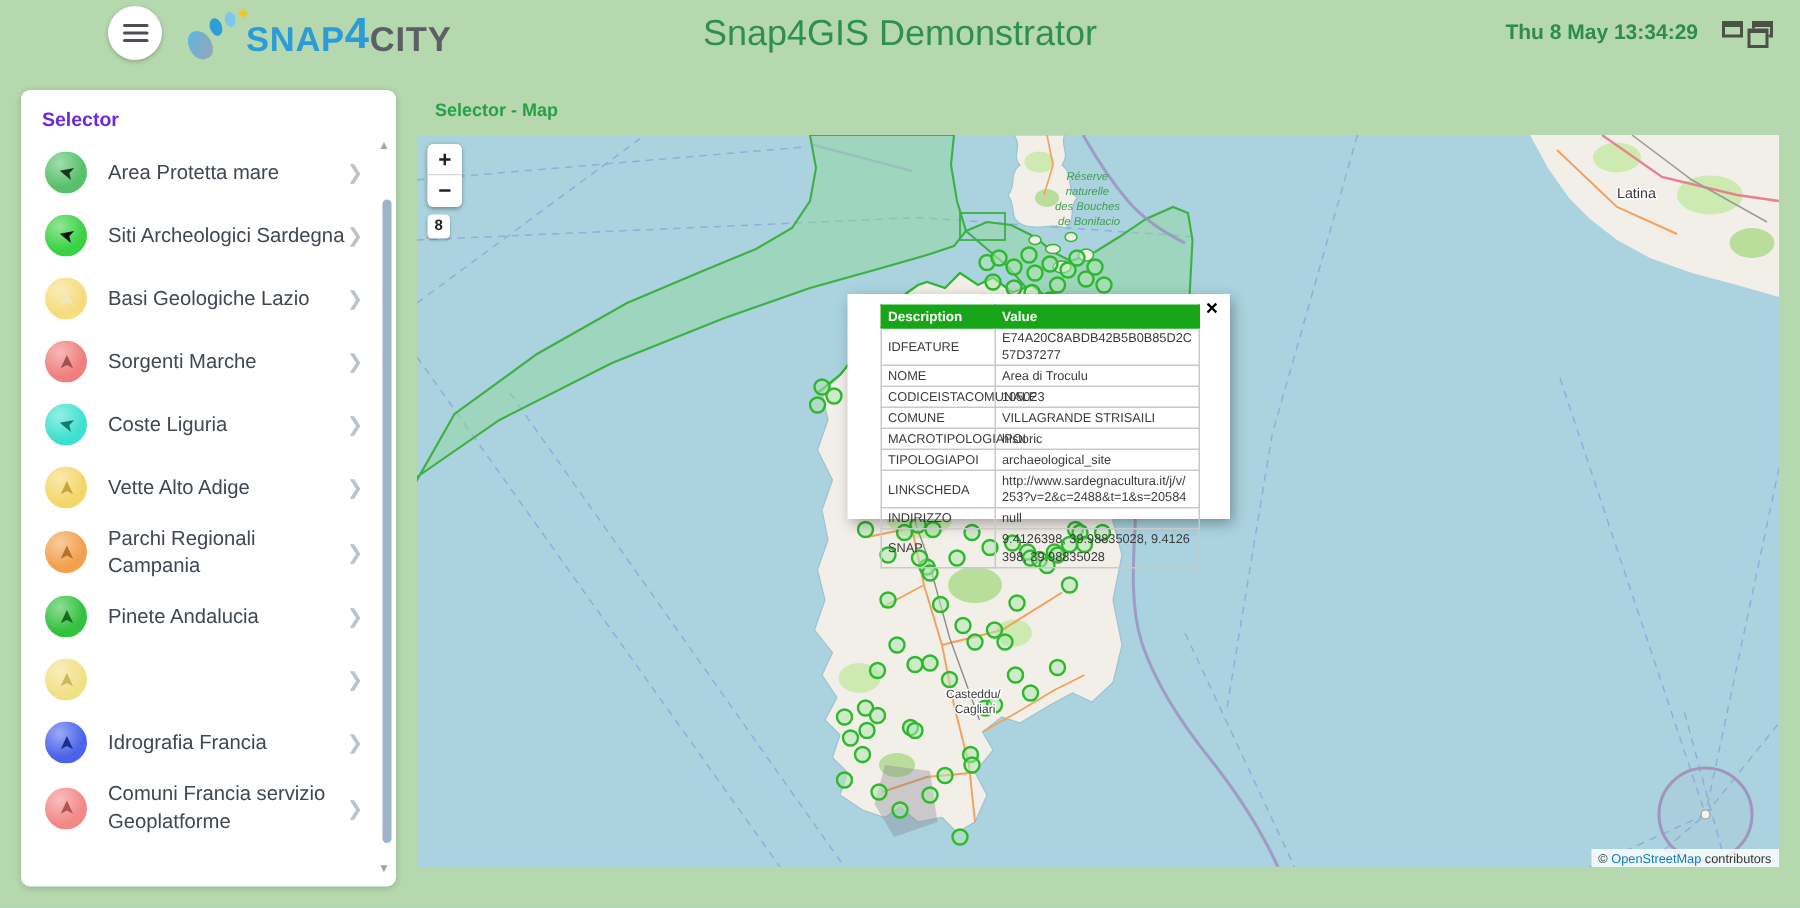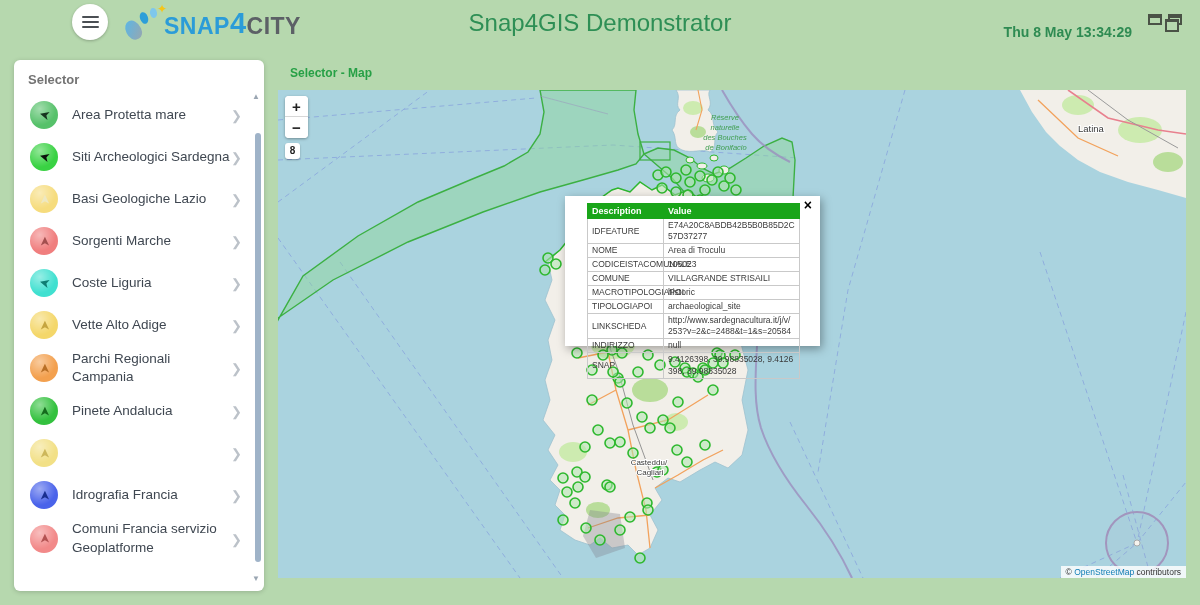--- a/index.html
+++ b/index.html
@@ -19,31 +19,31 @@
                background:linear-gradient(135deg,#58b7e8,#9aa6ad); transform:rotate(-25deg); }
   .foot .toe1 { position:absolute; left:16px; top:6px; width:8px; height:12px; border-radius:50%; background:#2d9fd8; transform:rotate(-20deg); }
   .foot .toe2 { position:absolute; left:26px; top:2px; width:7px; height:10px; border-radius:50%; background:#7ec7ec; transform:rotate(-10deg); }
   .foot .spark { position:absolute; left:33px; top:-4px; color:#f5c518; font-size:12px; }
   .logo-text { font-weight:bold; letter-spacing:.5px; display:flex; align-items:flex-end; line-height:1; padding-bottom:4px; }
   .logo-snap { color:#2b9cd8; font-size:23px; }
   .logo-four { color:#2b9cd8; font-size:29px; }
   .logo-city { color:#5c6066; font-size:23px; }
   .app-title { position:absolute; left:0; right:0; top:9px; text-align:center;
                font-size:24px; color:#2e8f55; font-weight:500; }
-  .header-date { position:absolute; right:68px; top:13px; font-size:14px; font-weight:bold; color:#2e8b52;margin-top:11px; }
+  .header-date { position:absolute; right:68px; top:13px; font-size:14px; font-weight:bold; color:#2e8b52; }
   .win-icons { position:absolute; right:18px; top:14px; display:flex; gap:6px; }
   .win-icon { width:14px; height:11px; border:2px solid #4a5246; border-top-width:4px; background:transparent; }
   .win-icon.stacked { position:relative; }
   .win-icon.stacked::after { content:""; position:absolute; left:-5px; top:1px; width:10px; height:8px;
                              border:2px solid #4a5246; border-top-width:3px; background:#b6d8ae; }
 
   
   .sidebar { position:absolute; left:14px; top:60px; width:250px; height:531px; background:#fff;
              border-radius:6px; box-shadow:0 1px 5px rgba(0,0,0,.18); overflow:hidden; }
-  .sidebar-title { color:#737373; font-weight:bold; font-size:13px; padding:12px 0 4px 14px; }
+  .sidebar-title { color:#6d28d9; font-weight:bold; font-size:13px; padding:12px 0 4px 14px; }
   .scroll-caret-up { position:absolute; right:4px; top:32px; font-size:8px; color:#9aa6b2; }
   .scroll-caret-down { position:absolute; right:4px; bottom:8px; font-size:8px; color:#9aa6b2; }
   .scroll-thumb { position:absolute; right:3px; top:73px; width:6px; height:429px; border-radius:3px; background:#9fb3c8; }
   .selector-list { position:absolute; left:0; top:34px; right:12px; bottom:14px; }
   .selector-item { display:flex; align-items:center; min-height:42px; padding:4px 22px 4px 16px;
                    position:relative; cursor:pointer; }
   .sel-icon { flex:0 0 28px; width:28px; height:28px; border-radius:50%; margin-right:14px;
               display:flex; align-items:center; justify-content:center;
               background-image:radial-gradient(circle at 35% 28%, rgba(255,255,255,.45), rgba(255,255,255,0) 60%); }
   .sel-glyph { font-size:13px; line-height:1; display:block; }

